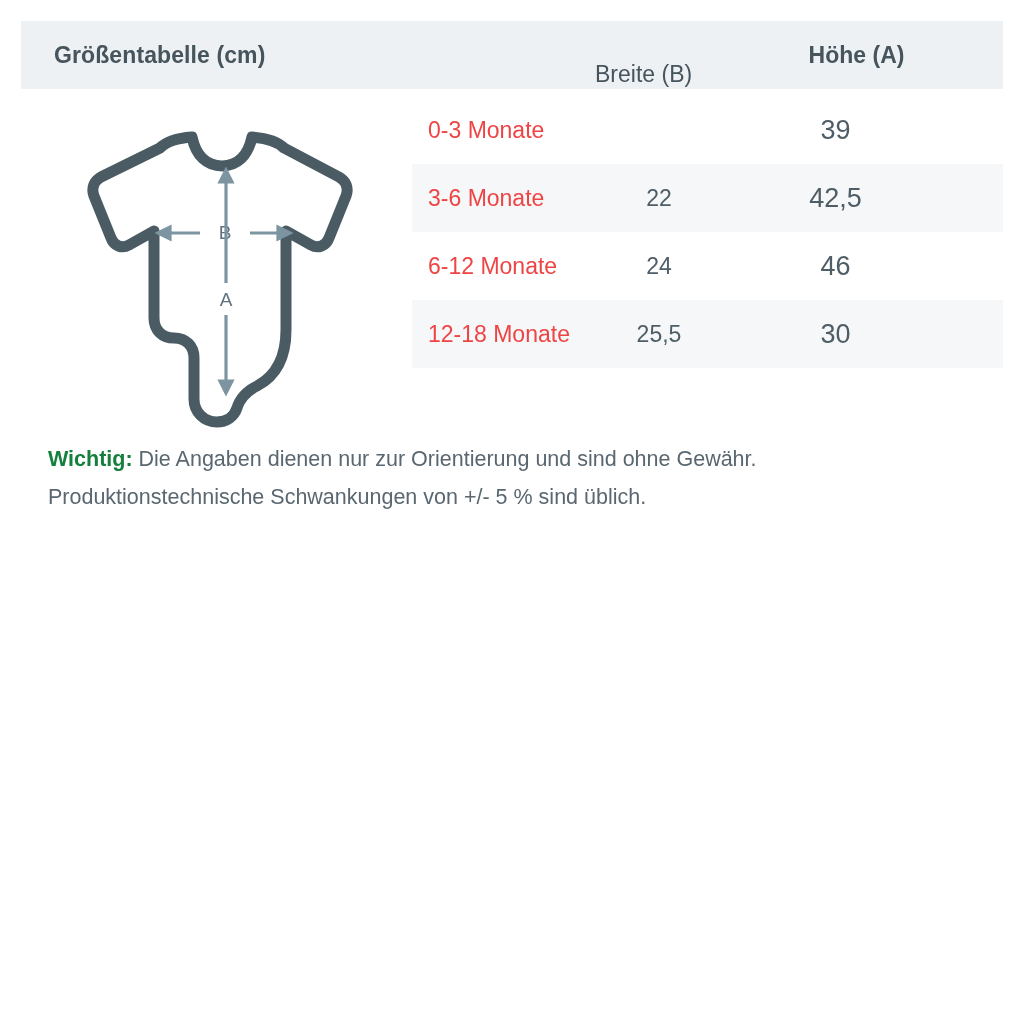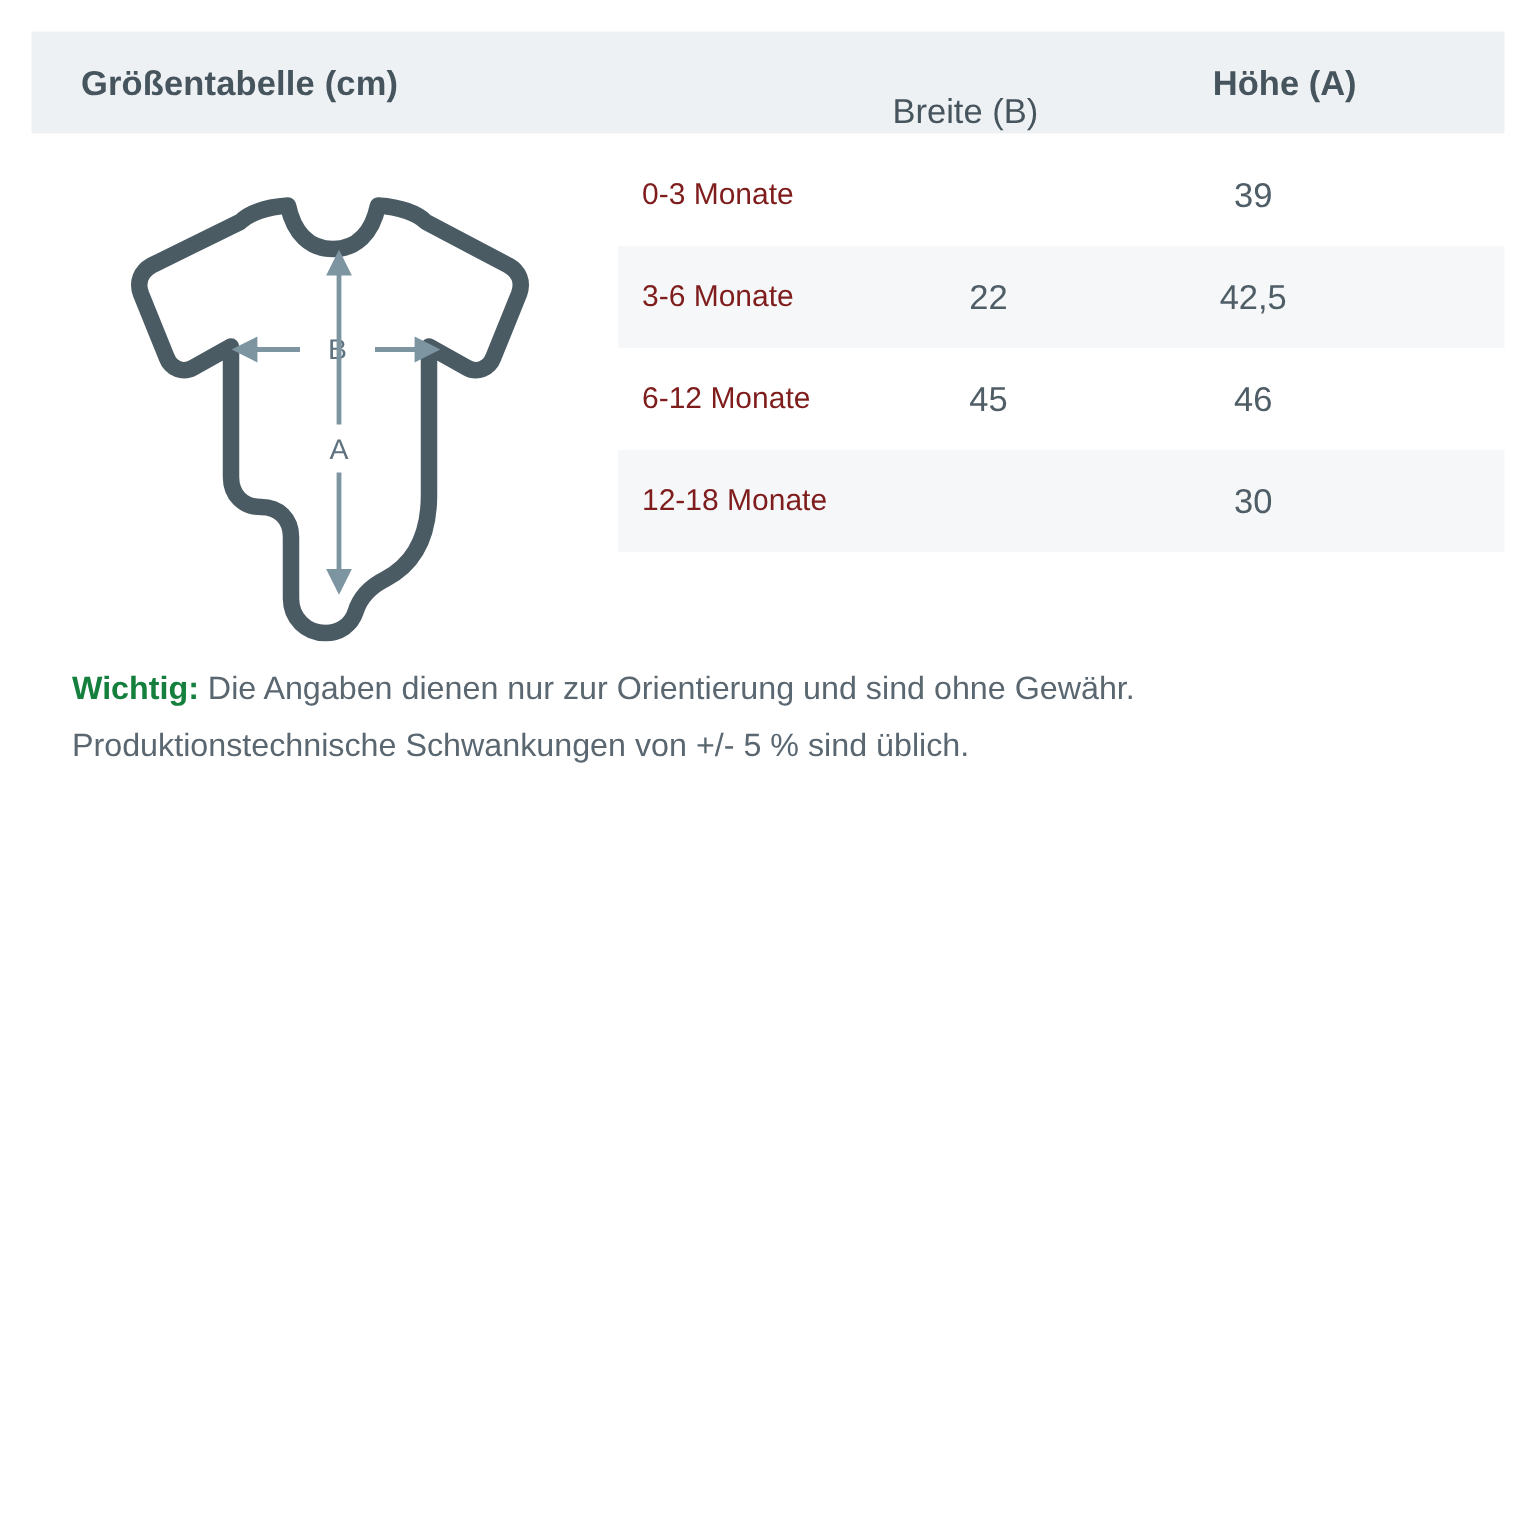--- a/index.html
+++ b/index.html
@@ -75,38 +75,38 @@
     display: flex;
     align-items: center;
     box-sizing: border-box;
   }
   .row.alt {
     background: #f5f7f8;
   }
   .row .c-size {
     position: absolute;
     left: 16px;
-    font-size: 20px;
-    color: #7f1d1d;
+    font-size: 23px;
+    color: #ef4444;
     white-space: nowrap;
   }
   .row .c-b {
     position: absolute;
     left: 162px;
     width: 170px;
     text-align: center;
     font-size: 23px;
     color: #4f5d66;
   }
   .row .c-a {
     position: absolute;
     left: 336px;
     width: 175px;
     text-align: center;
-    font-size: 23px;
+    font-size: 27px;
     color: #4f5d66;
   }
 
   
   .illustration {
     position: absolute;
     left: 60px;
     top: 108px;
     width: 330px;
     height: 320px;
@@ -198,26 +198,27 @@
     </div>
 
     <div class="row alt">
       <div class="c-size">3-6 Monate</div>
       <div class="c-b">22</div>
       <div class="c-a">42,5</div>
     </div>
 
     <div class="row">
       <div class="c-size">6-12 Monate</div>
-      <div class="c-b">45</div>
+      <div class="c-b">24</div>
       <div class="c-a">46</div>
     </div>
 
     <div class="row alt">
       <div class="c-size">12-18 Monate</div>
+      <div class="c-b">25,5</div>
       <div class="c-a">30</div>
     </div>
 
   </div>
 
   <div class="footnote">
     <span class="line">
       <b>Wichtig:</b><span> Die Angaben dienen nur zur Orientierung und sind ohne Gewähr.</span>
     </span>
     <span class="line">Produktionstechnische Schwankungen von +/- 5 % sind üblich.</span>

